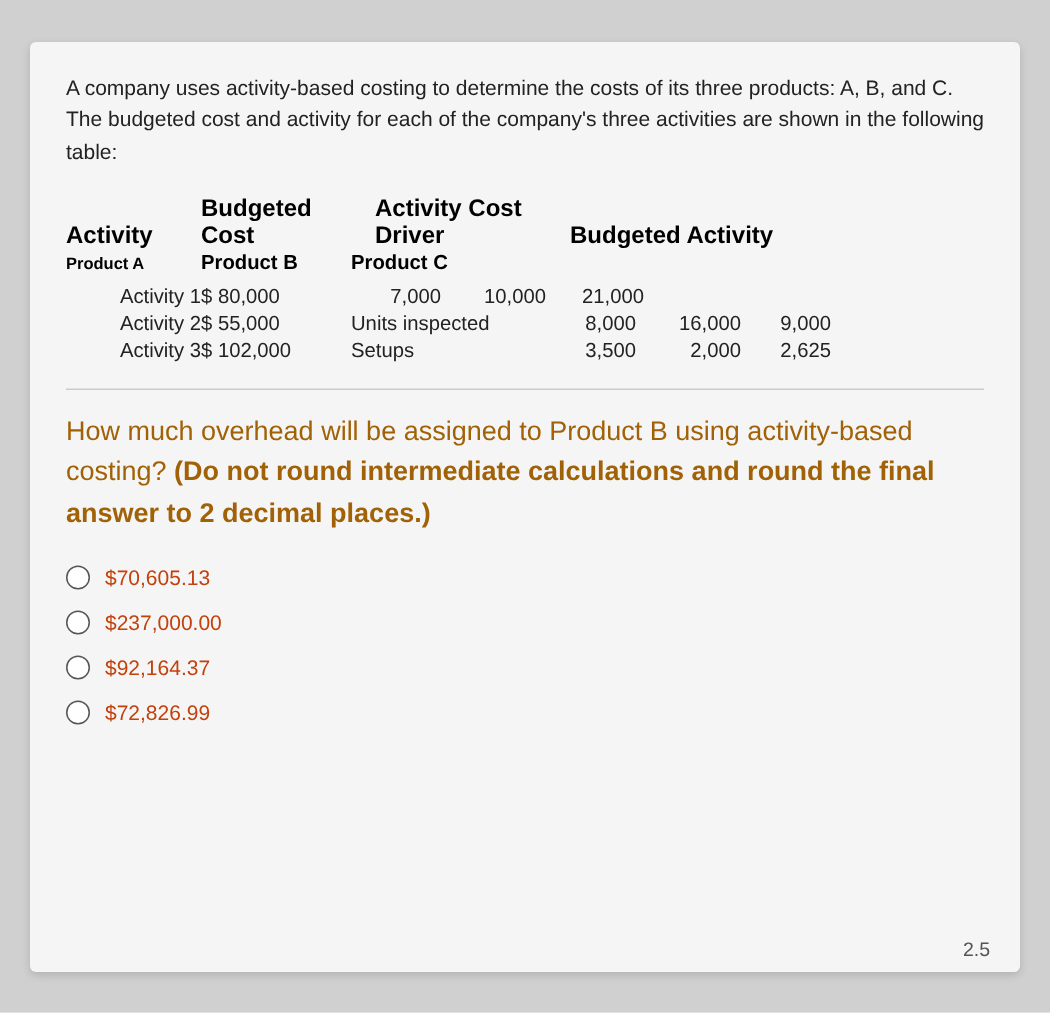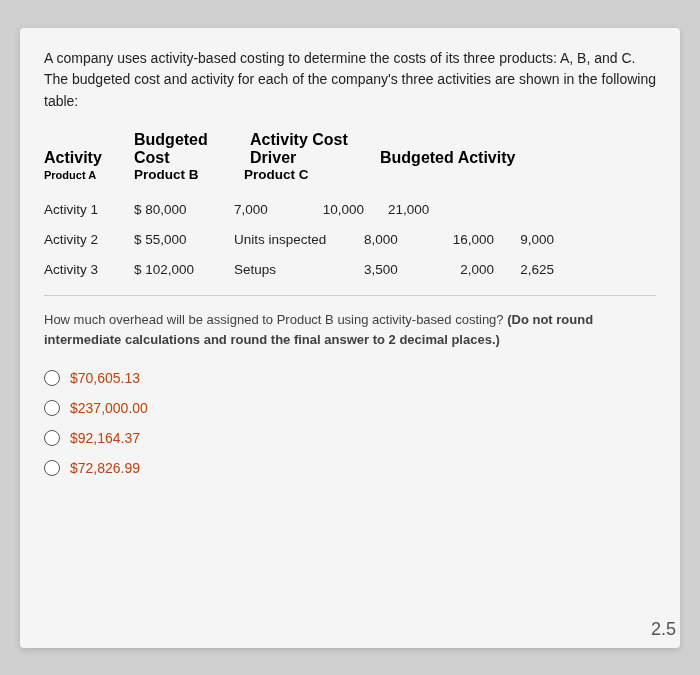--- a/index.html
+++ b/index.html
@@ -47,40 +47,40 @@
       display: flex;
       align-items: baseline;
       font-size: 13.5px;
       color: #222;
       margin-bottom: 3px;
     }
 
     .data-row .col-activity-name {
       width: 90px;
       font-weight: 400;
+      text-align: right;
     }
 
     .data-row .col-cost {
       width: 100px;
       font-weight: 400;
     }
 
     .data-row .col-driver {
       width: 130px;
     }
 
     .data-row .col-prod-a {
       width: 60px;
-      text-align: left;
+      text-align: right;
     }
 
     .data-row .col-prod-b {
       width: 70px;
       text-align: right;
-      margin-top: 12px;
     }
 
     .data-row .col-prod-c {
       width: 60px;
       text-align: right;
       padding-left: 24px;
     }
 
     .header-line1 {
       display: flex;
@@ -94,31 +94,31 @@
     .h-buda { font-weight: 700; flex: 1; }
 
     .header-line2 {
       display: flex;
       align-items: baseline;
       margin-bottom: 8px;
     }
 
     .h2-pa { width: 90px; font-weight: 700; font-size: 11px; }
     .h2-pb { width: 100px; font-weight: 700; font-size: 13.5px; }
-    .h2-pc { font-weight: 700; font-size: 13.5px; margin-left: 10px; }
+    .h2-pc { font-weight: 700; font-size: 13.5px; }
 
     .divider {
       border: none;
       border-top: 1px solid #ccc;
       margin: 14px 0;
     }
 
     .question-text {
-      font-size: 13px;
-      color: #404040;
+      font-size: 18px;
+      color: #a16207;
       line-height: 1.55;
       margin-bottom: 20px;
     }
 
     .question-text .bold {
       font-weight: 700;
     }
 
     .options-list {
       list-style: none;
@@ -140,22 +140,22 @@
       border: 1.5px solid #555;
       border-radius: 50%;
       margin-right: 10px;
       flex-shrink: 0;
       background: #fff;
     }
 
     .page-num {
       position: absolute;
       bottom: 8px;
-      right: 4px;
-      font-size: 18px;
+      right: 20px;
+      font-size: 13px;
       color: #555;
       margin-left: 13px;
     }
   </style>
 </head>
 <body>
 
 <div class="card">
 
   <p class="intro-text">A company uses activity-based costing to determine the costs of its three products: A, B, and C. The budgeted cost and activity for each of the company's three activities are shown in the following table:</p>

